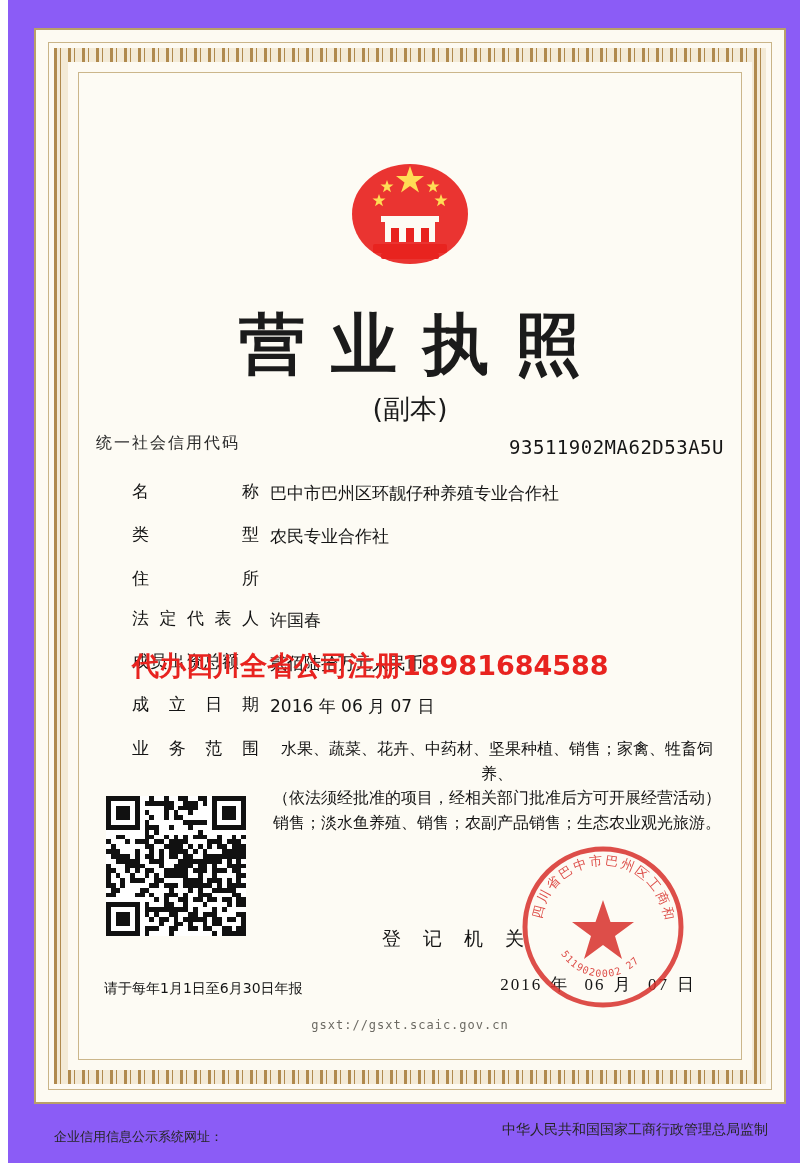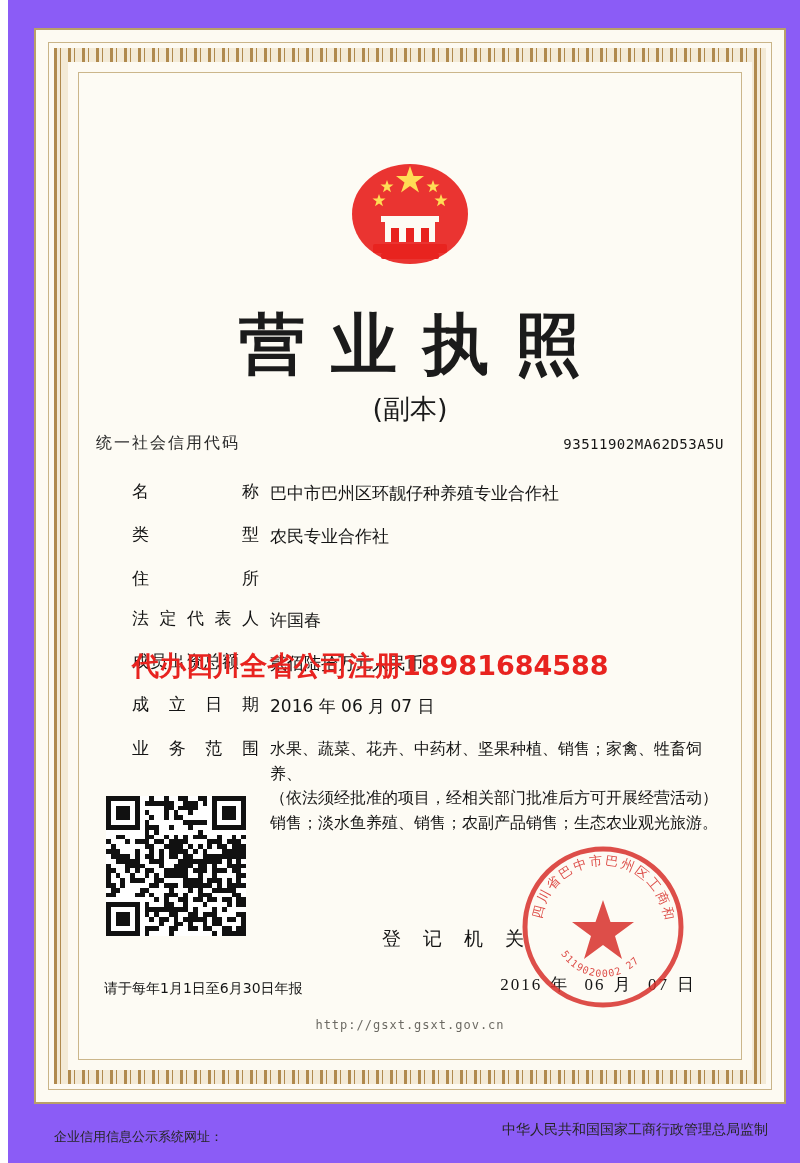--- a/index.html
+++ b/index.html
@@ -104,21 +104,21 @@
     font-size: 16px;
     letter-spacing: 2px;
     color: #2a2a2a;
     font-family: "DejaVu Sans", sans-serif;
   }
   .code-value {
     position: absolute;
     top: 348px;
     right: 0;
     font-family: "DejaVu Sans Mono", monospace;
-    font-size: 14px;
+    font-size: 19px;
     letter-spacing: 0.5px;
     color: #151515;
   }
 
   
   .fields {
     position: absolute;
     top: 392px;
     left: 36px;
     right: 0;
@@ -143,21 +143,21 @@
   }
   .row-value {
     flex: 1;
     font-size: 17px;
     font-family: "DejaVu Sans", sans-serif;
     color: #141414;
     line-height: 1.55;
     padding-left: 10px;
   }
   .row-value.small { font-size: 16px; }
-  .scope-line { display: block; }
+  .scope-line { display: block; text-align: center; }
 
   
   .watermark {
     position: absolute;
     top: 560px;
     left: 36px;
     width: 600px;
     font-family: "DejaVu Sans", sans-serif;
     font-size: 27px;
     font-weight: bold;
@@ -841,21 +841,21 @@
           <text font-family="'DejaVu Sans', sans-serif" font-size="13" fill="#d8312c" letter-spacing="2.2">
             <textPath href="#sealArcTop" startOffset="4%" id="seal-text-path">四川省巴中市巴州区工商和质量技术监督管理局</textPath>
           </text>
           <text font-family="'DejaVu Sans Mono', monospace" font-size="10" fill="#d8312c" letter-spacing="1">
             <textPath href="#sealArcBottom" startOffset="18%" id="seal-number-path">5119020002 27</textPath>
           </text>
         </svg>
       </div>
 
       <div class="annual-note">请于每年1月1日至6月30日年报</div>
-      <div class="gsxt-url">http://gsxt.gsxt.gov.cn</div>
+      <div class="gsxt-url">gsxt://gsxt.scaic.gov.cn</div>
 
     </div>
   </div>
 
   <div class="footer">
     <div class="footer-left">企业信用信息公示系统网址：</div>
     <div class="footer-right">中华人民共和国国家工商行政管理总局监制</div>
   </div>
 
 </div>

